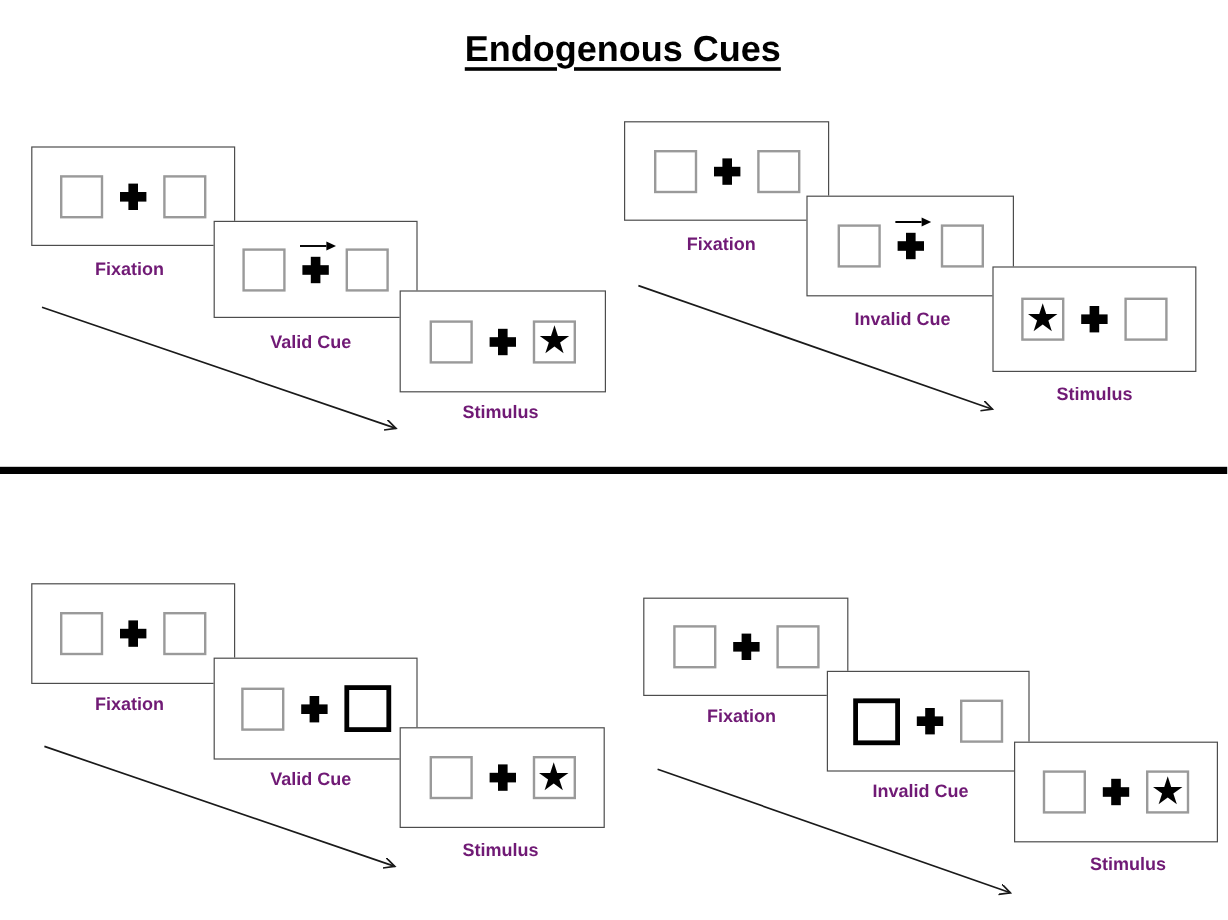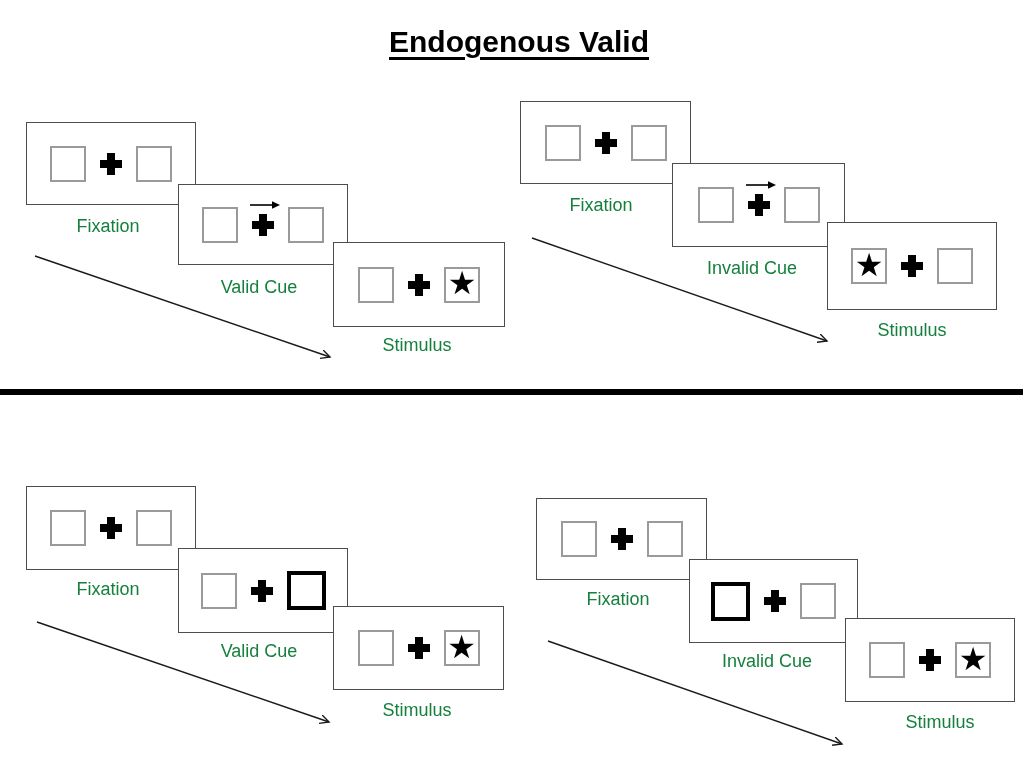--- a/index.html
+++ b/index.html
@@ -83,38 +83,38 @@
     background: #000;
   }
   .cue-arrow {
     position: absolute;
     left: -2px;
     top: -14px;
   }
   .panel-label {
     position: absolute;
     transform: translateX(-50%);
-    font-size: 18px;
-    font-weight: 400;
-    color: #15803d;
+    font-size: 15px;
+    font-weight: 700;
+    color: #701a75;
     white-space: nowrap;
     z-index: 6;
   }
   #arrows-overlay {
     position: absolute;
     left: 0; top: 0;
     pointer-events: none;
     z-index: 10;
   }
 </style>
 </head>
 <body>
 
 <div id="figure">
-  <h1 class="section-title" id="title-0" style="left: 519px; top: 25px;">Endogenous Valid</h1>
+  <h1 class="section-title" id="title-0" style="left: 519px; top: 25px;">Endogenous Cues</h1>
   <div class="divider" id="divider" style="top: 389px; height: 6px; background: rgb(0, 0, 0);"></div>
   <svg id="arrows-overlay" width="1023" height="767">
     <defs>
       <marker id="arrowhead" markerWidth="14" markerHeight="12" refX="9" refY="4.5" orient="auto" markerUnits="userSpaceOnUse">
         <path d="M0,0 L9,4.5 L0,9" fill="none" stroke="#1a1a1a" stroke-width="1.4"></path>
       </marker>
     </defs>
   <line x1="35" y1="256" x2="330" y2="357" stroke="#1a1a1a" stroke-width="1.4" marker-end="url(#arrowhead)"></line>
       <line x1="532" y1="238" x2="827" y2="341" stroke="#1a1a1a" stroke-width="1.4" marker-end="url(#arrowhead)"></line>
       <line x1="37" y1="622" x2="329" y2="722" stroke="#1a1a1a" stroke-width="1.4" marker-end="url(#arrowhead)"></line>

